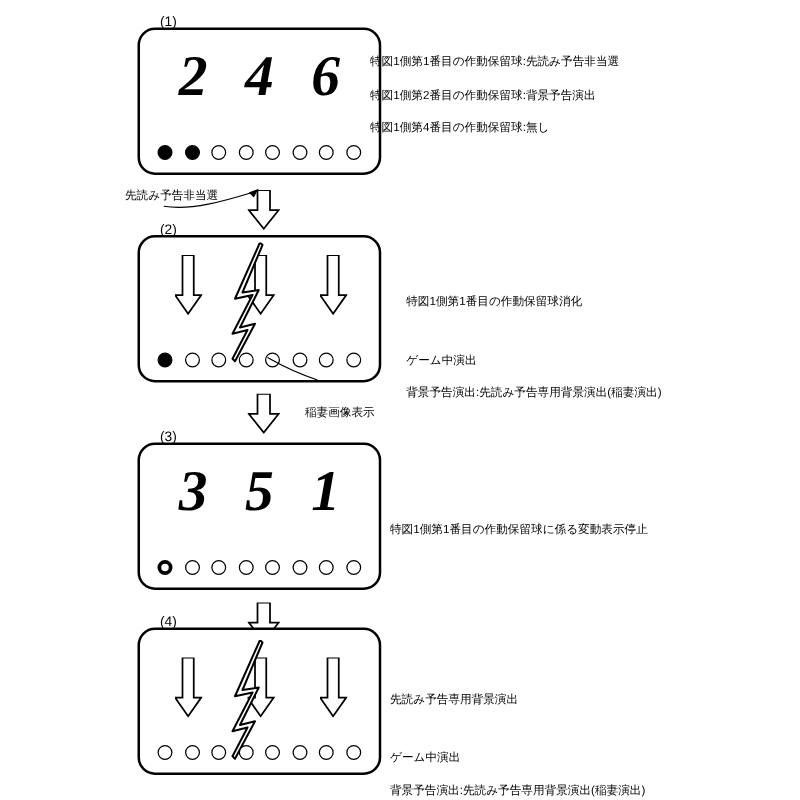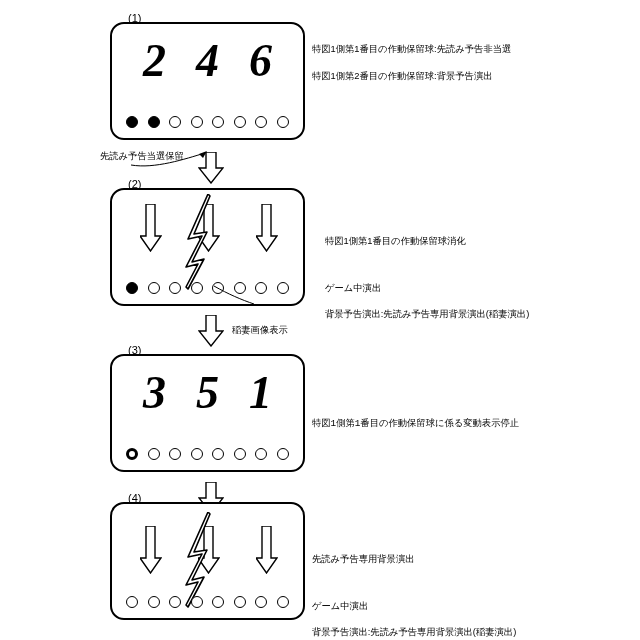--- a/index.html
+++ b/index.html
@@ -120,34 +120,35 @@
       <span class="lamp filled"></span>
       <span class="lamp"></span>
       <span class="lamp"></span>
       <span class="lamp"></span>
       <span class="lamp"></span>
       <span class="lamp"></span>
       <span class="lamp"></span>
     </div>
   </div>
 
-  <div class="text-block" style="left:312px; top:30px;">
+  <div class="text-block" style="left:296px; top:30px;">
     <div class="text-line">特図1側第1番目の作動保留球:先読み予告非当選</div>
     <div class="text-line">特図1側第2番目の作動保留球:背景予告演出</div>
+    <div class="text-line">特図1側第4番目の作動保留球:無し</div>
     <div class="gap"></div>
   </div>
 </div>
 
 <div class="leader" style="left:95px; top:145px; width:130px; height:38px;">
   <svg width="130" height="38" viewBox="0 0 130 38">
     <path d="M36,20 C60,24 90,14 110,8" stroke="#000" stroke-width="1" fill="none"></path>
     <path d="M112,6 L104,9 L108,13 Z" fill="#000"></path>
   </svg>
 </div>
-<div class="arrow-caption" style="left:100px; top:150px;">先読み予告当選保留</div>
+<div class="arrow-caption" style="left:100px; top:150px;">先読み予告非当選</div>
 <div class="big-arrow" style="left:198px; top:152px;">
   <svg width="26" height="32" viewBox="0 0 26 32">
     <path d="M8,0 L18,0 L18,16 L25,16 L13,31 L1,16 L8,16 Z" fill="#ffffff" stroke="#000" stroke-width="1.4"></path>
   </svg>
 </div>
 
 <div class="stage">
   <div class="panel-label" style="left:128px; top:178px;">(2)</div>
 
   <div class="panel" style="left:110px; top:188px; width:195px; height:118px;">
@@ -195,21 +196,21 @@
     <div class="text-line">ゲーム中演出</div>
     <div class="text-line">背景予告演出:先読み予告専用背景演出(稲妻演出)</div>
   </div>
 </div>
 
 <div class="big-arrow" style="left:198px; top:315px;">
   <svg width="26" height="32" viewBox="0 0 26 32">
     <path d="M8,0 L18,0 L18,16 L25,16 L13,31 L1,16 L8,16 Z" fill="#ffffff" stroke="#000" stroke-width="1.4"></path>
   </svg>
 </div>
-<div class="arrow-caption" style="left:232px; top:324px;text-align:right;">稲妻画像表示</div>
+<div class="arrow-caption" style="left:244px; top:324px;text-align:right;">稲妻画像表示</div>
 
 <div class="stage">
   <div class="panel-label" style="left:128px; top:344px;">(3)</div>
 
   <div class="panel" style="left:110px; top:354px; width:195px; height:118px;">
     <div class="digits">
       <span class="digit">3</span>
       <span class="digit">5</span>
       <span class="digit">1</span>
     </div>
@@ -218,21 +219,21 @@
       <span class="lamp"></span>
       <span class="lamp"></span>
       <span class="lamp"></span>
       <span class="lamp"></span>
       <span class="lamp"></span>
       <span class="lamp"></span>
       <span class="lamp"></span>
     </div>
   </div>
 
-  <div class="text-block" style="left:312px; top:404px;font-family:Liberation Mono, monospace;">
+  <div class="text-block" style="left:312px; top:404px;">
     <div class="text-line">特図1側第1番目の作動保留球に係る変動表示停止</div>
   </div>
 </div>
 
 <div class="big-arrow" style="left:198px; top:482px;">
   <svg width="26" height="32" viewBox="0 0 26 32">
     <path d="M8,0 L18,0 L18,16 L25,16 L13,31 L1,16 L8,16 Z" fill="#ffffff" stroke="#000" stroke-width="1.4"></path>
   </svg>
 </div>
 

